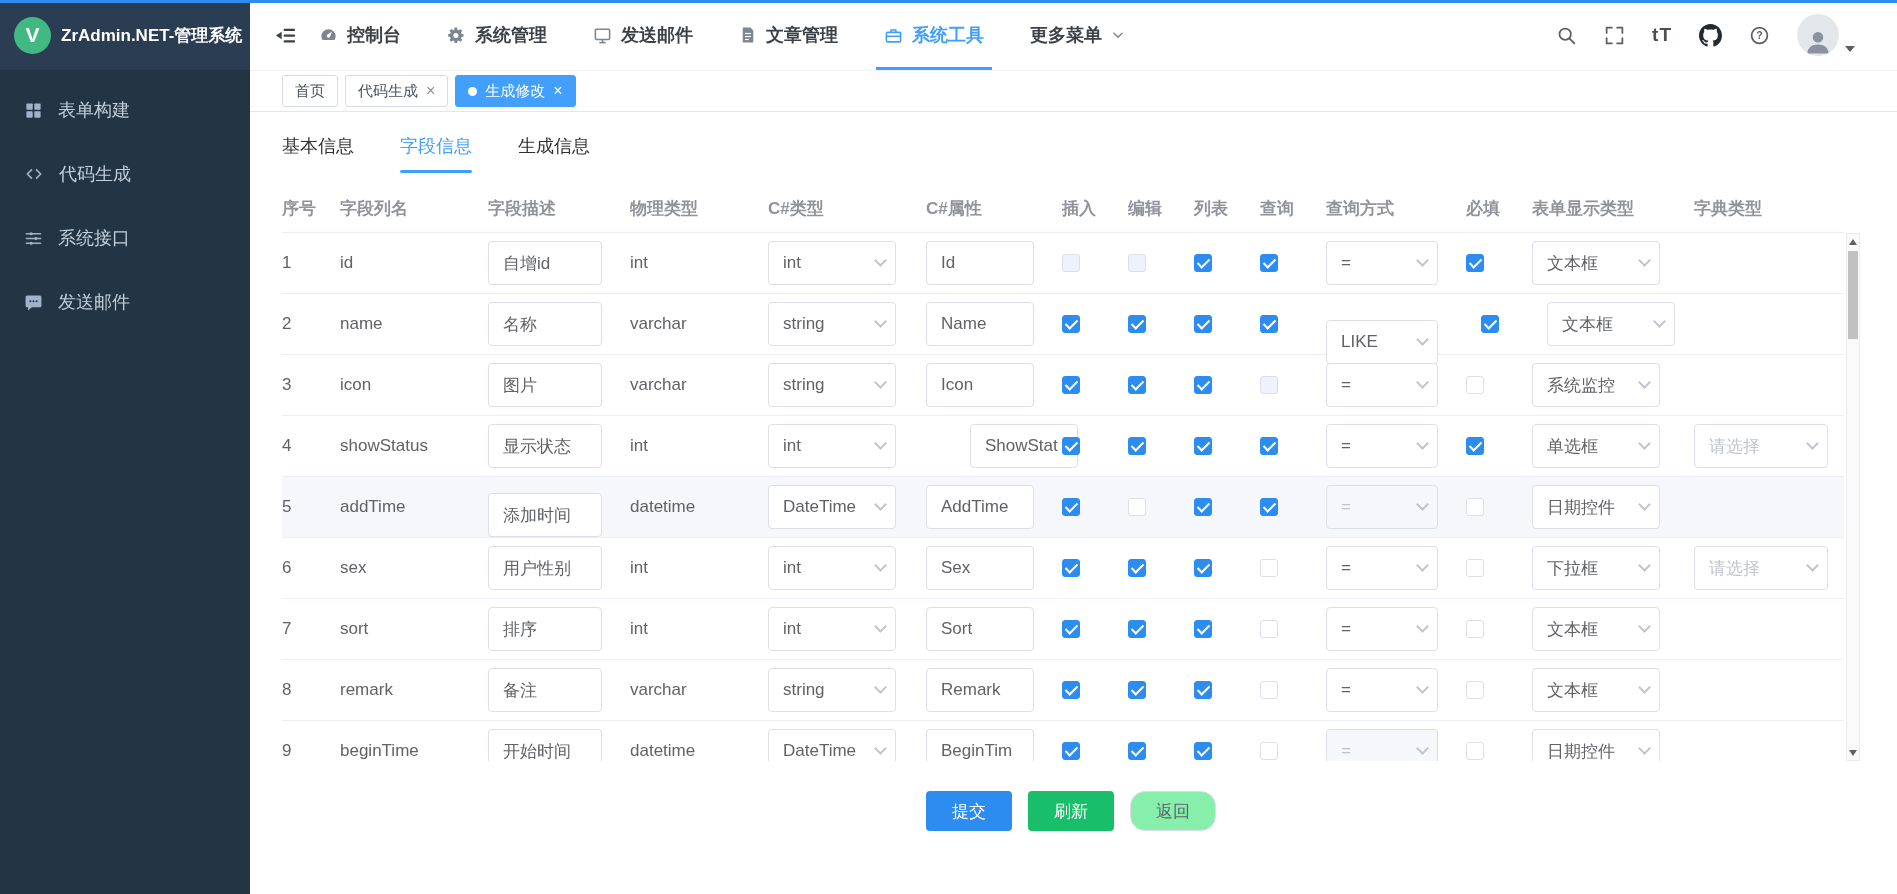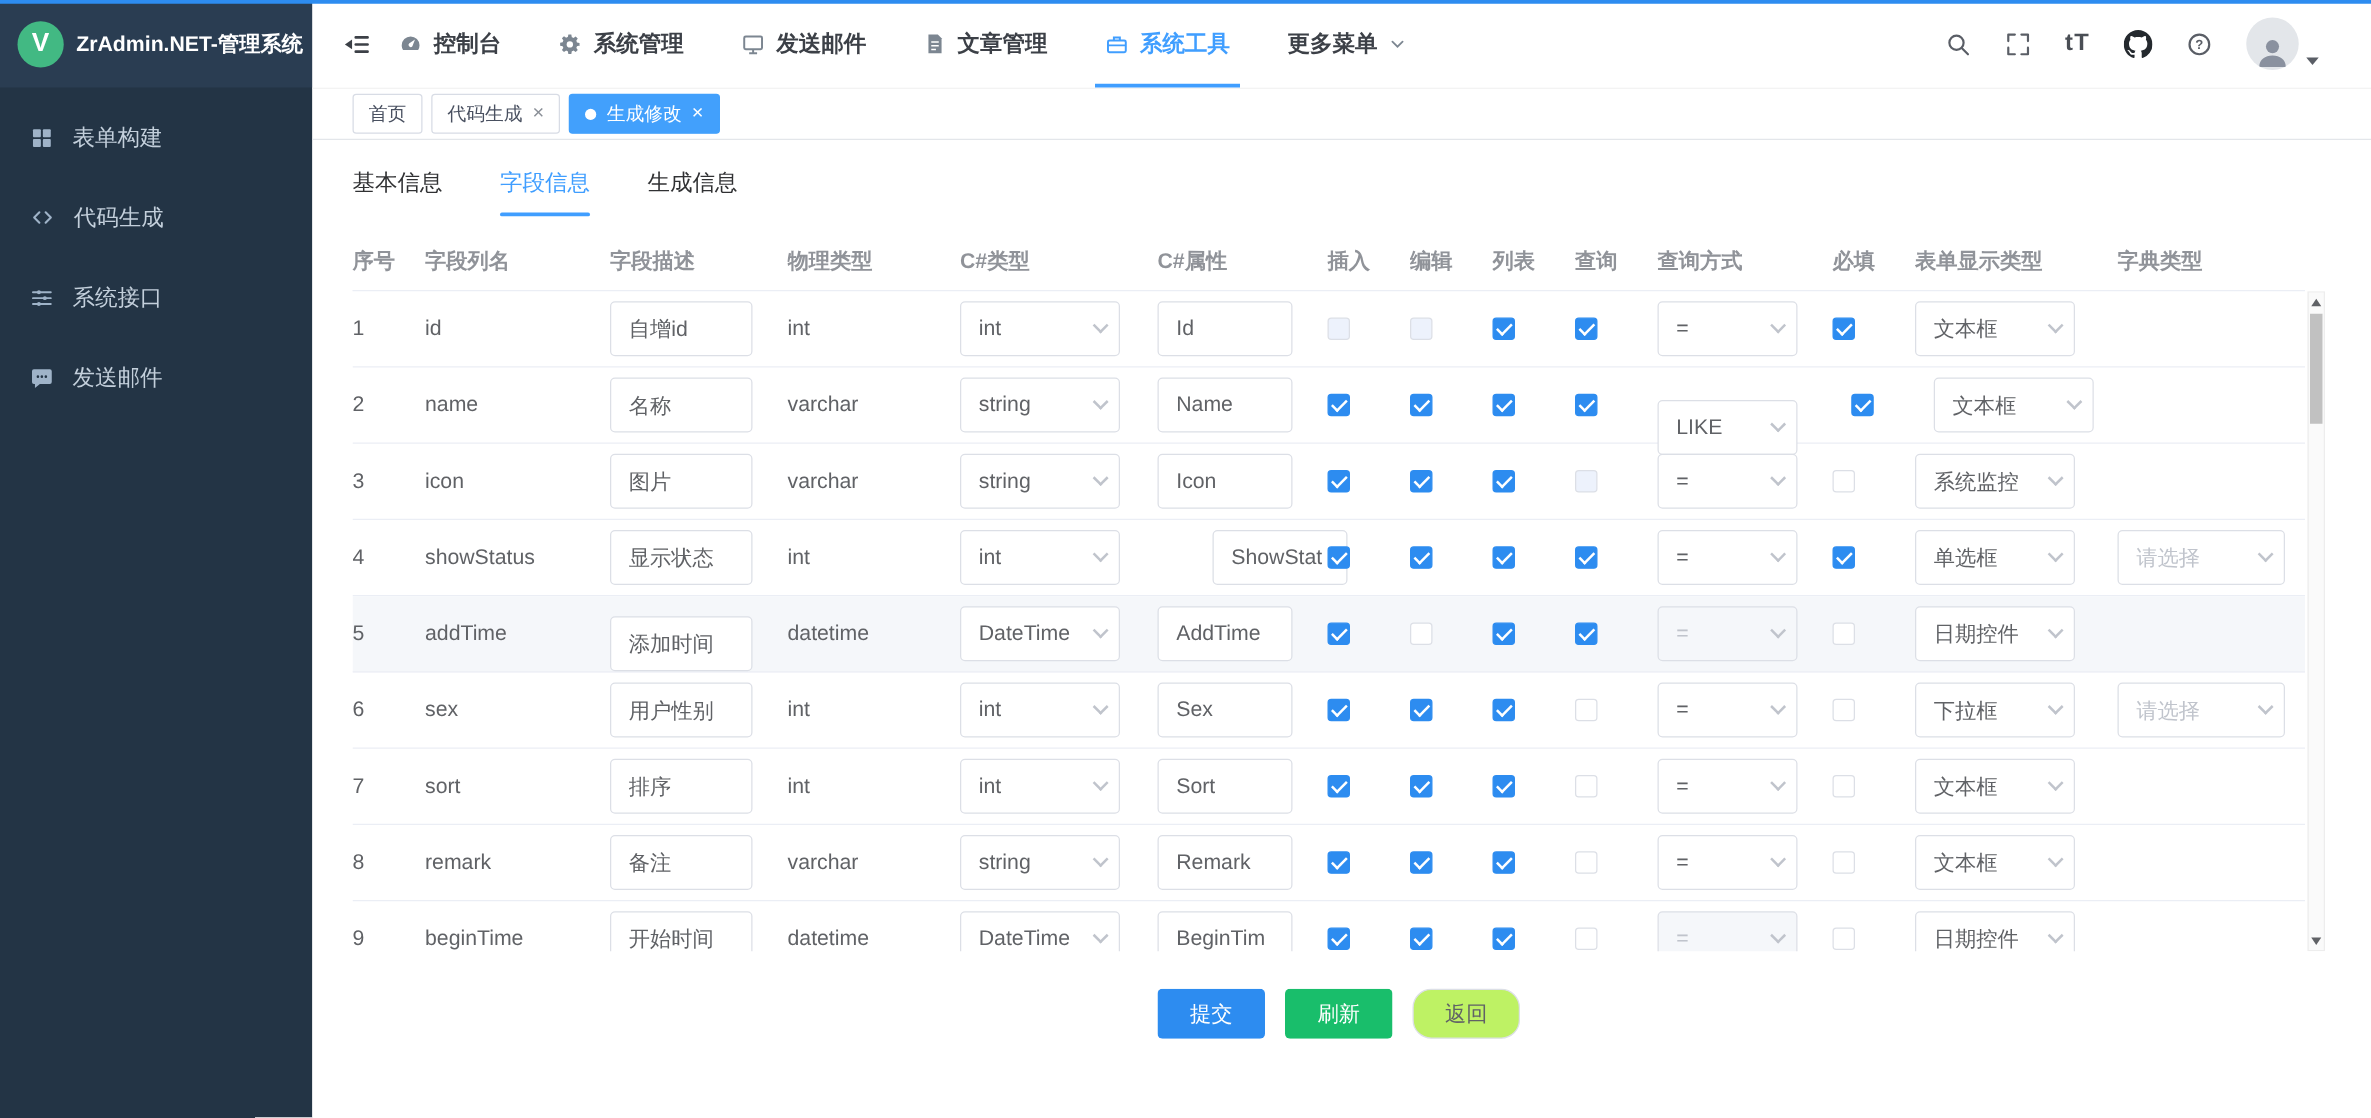--- a/index.html
+++ b/index.html
@@ -86,21 +86,21 @@
 .tri-down{width:0;height:0;border-left:4px solid transparent;border-right:4px solid transparent;border-top:6px solid #606266;}
 .vs-down{position:absolute;bottom:0;left:0;right:0;}
 .vs-thumb{position:absolute;top:17px;left:1px;width:10px;height:88px;background:#c1c1c1;cursor:pointer;}
 
 
 .actions{display:flex;justify-content:center;width:1578px;margin-top:30px;gap:16px;}
 .btn{height:40px;padding:0 25px;border-radius:4px;font-size:17px;border:1px solid transparent;
   cursor:pointer;font-family:inherit;}
 .btn.primary{background:#2d8cf0;color:#fff;}
 .btn.success{background:#19be6b;color:#fff;}
-.btn.plain{background:#bef264;border-color:#DCDFE6;color:#606266;border-radius:15px;}
+.btn.plain{background:#86efac;border-color:#DCDFE6;color:#606266;border-radius:15px;}
 </style>
 </head>
 <body>
 
 <div class="progress"></div>
 
 <div class="app">
 
   <aside class="sidebar">
     <div class="logo-row">

